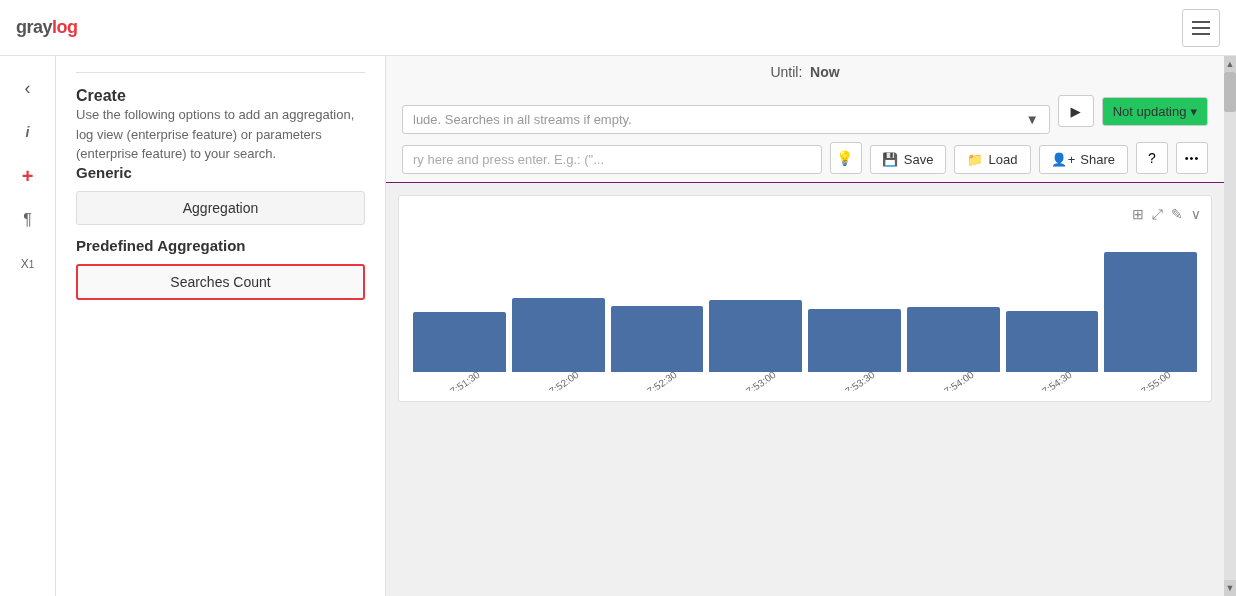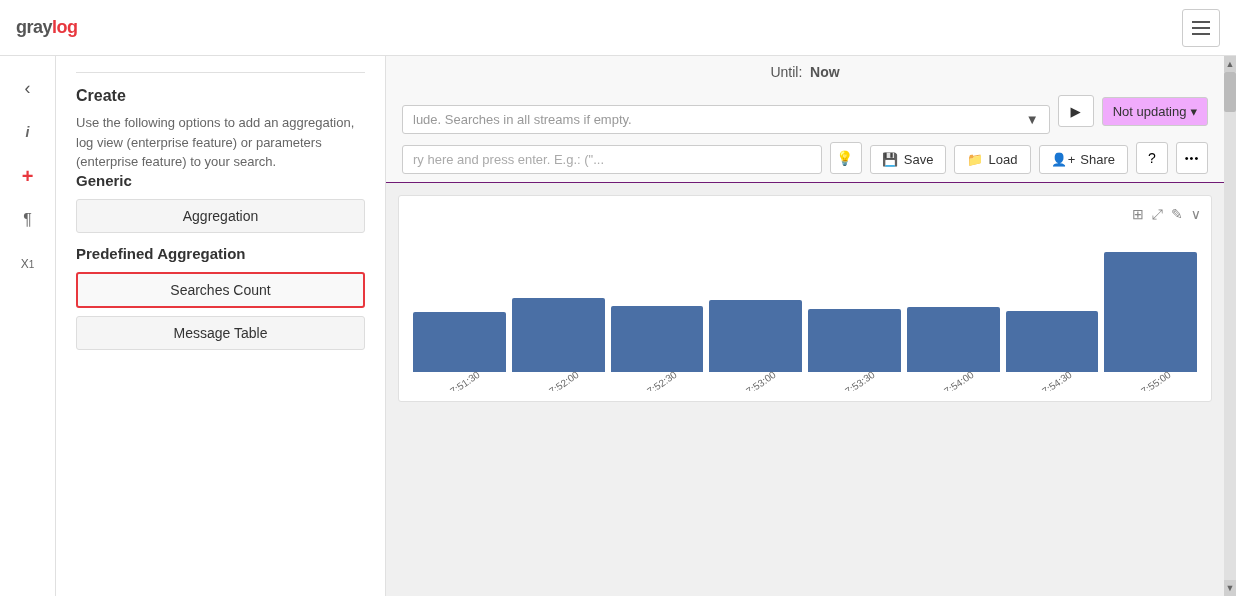--- a/index.html
+++ b/index.html
@@ -105,21 +105,20 @@
     }
     .pin-icon {
       color: #555;
       font-size: 16px;
       cursor: pointer;
     }
     .panel-section-title {
       font-size: 16px;
       font-weight: 600;
       color: #333;
-      margin-bottom: 8px;
     }
     .panel-description {
       font-size: 13px;
       color: #666;
       line-height: 1.5;
     }
     .panel-subtitle {
       font-size: 15px;
       font-weight: 600;
       color: #333;
@@ -192,21 +191,21 @@
       width: 36px; height: 32px;
       background: #fff;
       border: 1px solid #ccc;
       border-radius: 3px;
       cursor: pointer;
       display: flex; align-items: center; justify-content: center;
       color: #333;
     }
     .not-updating-btn {
       padding: 6px 10px;
-      background: #f0abfc;
+      background: #22c55e;
       border: 1px solid #ccc;
       border-radius: 3px;
       cursor: pointer;
       font-size: 13px;
       color: #333;
       display: flex; align-items: center; gap: 4px;
     }
     .search-row3 {
       display: flex;
       align-items: flex-end;
@@ -348,21 +347,20 @@
   </div>
 
   <div class="panel">
     <hr style="border:none;border-top:1px solid #e0e0e0;margin-bottom:14px;">
     <div class="panel-section-title">Create</div>
     <p class="panel-description">Use the following options to add an aggregation, log view (enterprise feature) or parameters (enterprise feature) to your search.</p>
     <div class="panel-subtitle">Generic</div>
     <button class="panel-btn">Aggregation</button>
     <div class="panel-subtitle" style="margin-top:12px;">Predefined Aggregation</div>
     <button class="panel-btn highlighted">Searches Count</button>
-    <button class="panel-btn">Message Table</button>
   </div>
 
   <div class="content-area">
 
     <div class="search-header">
       <div class="search-row1">
         <span class="until-label">
           <span>Until:</span>
           &nbsp;<strong>Now</strong>
         </span>

